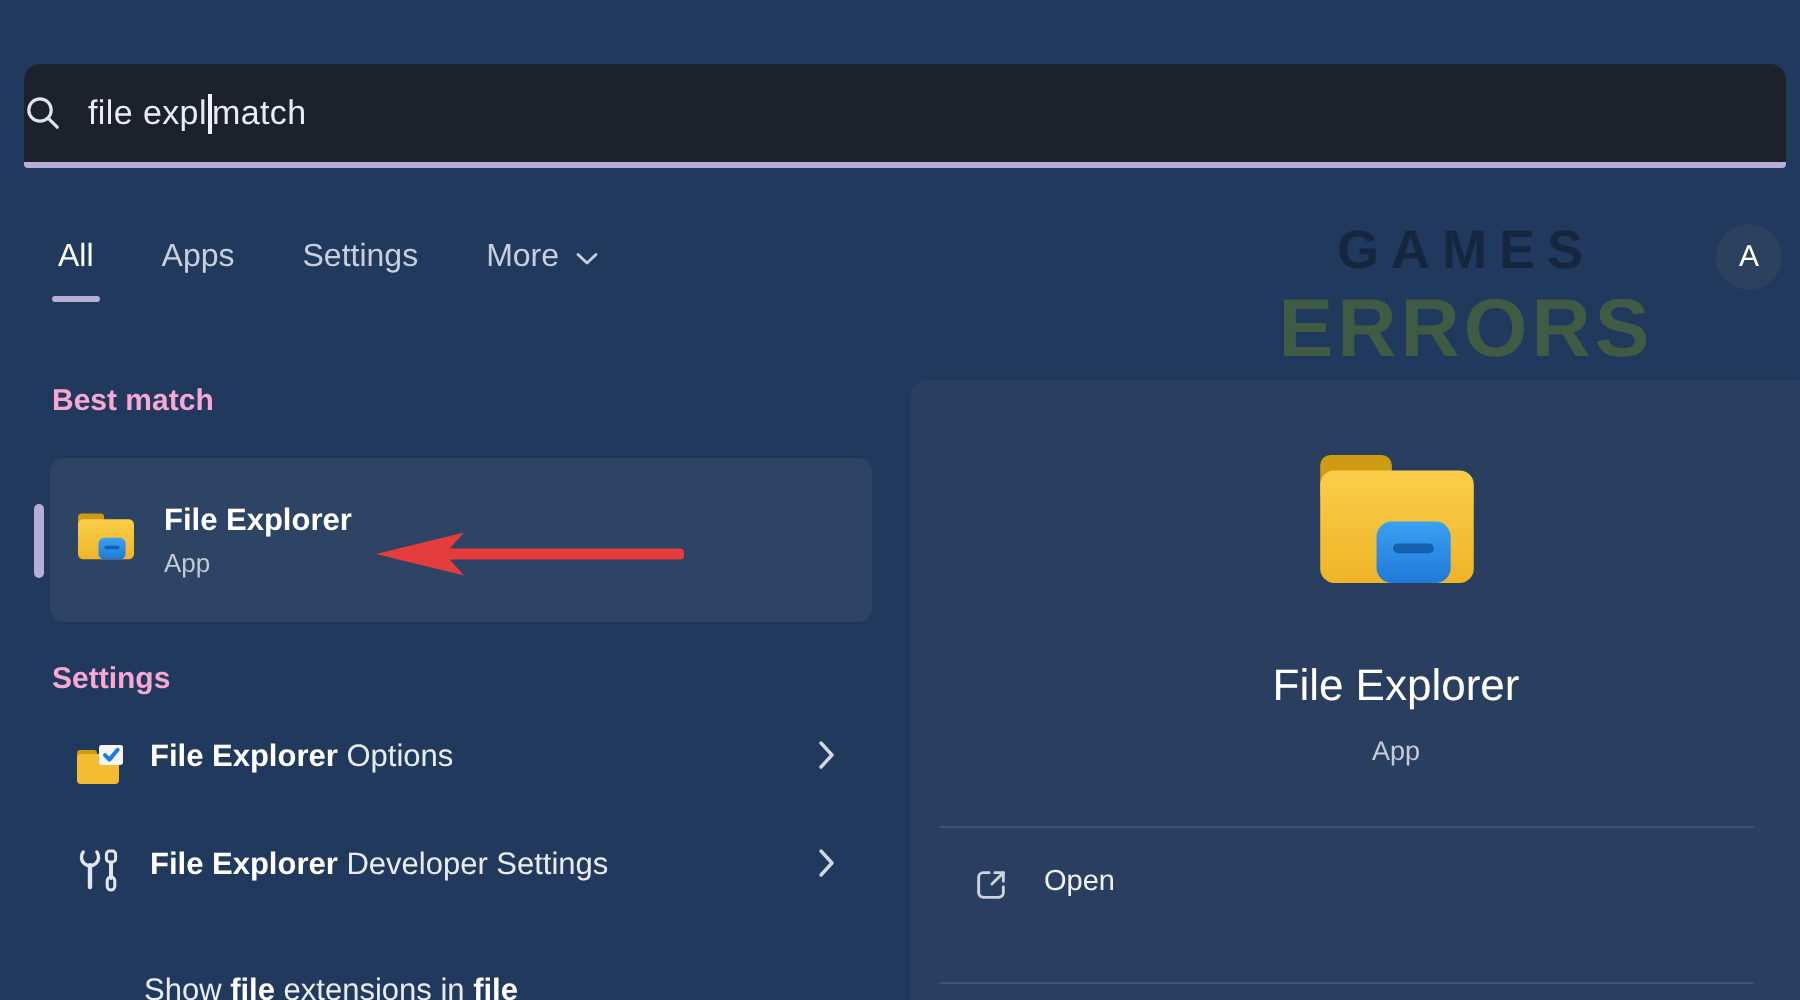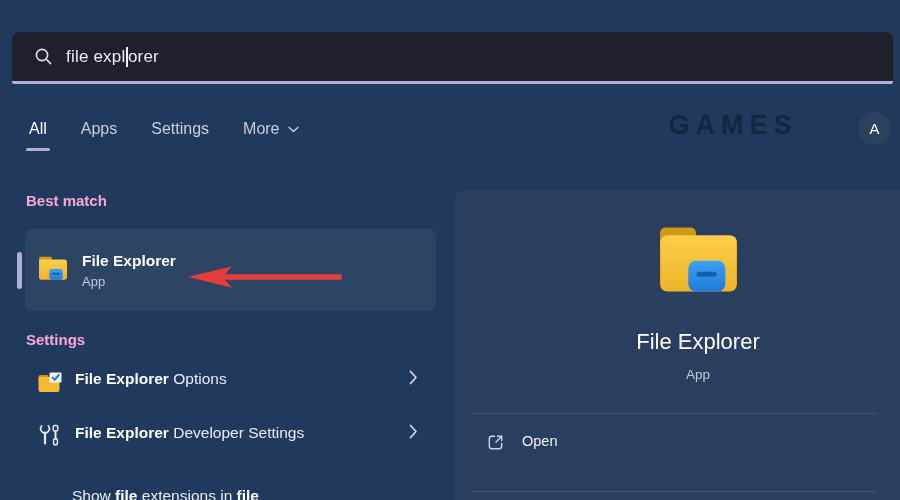--- a/index.html
+++ b/index.html
@@ -8,21 +8,21 @@
     background:var(--bg,#21395d);
     font-family:"Liberation Sans","DejaVu Sans",sans-serif;
     -webkit-font-smoothing:antialiased;
   }
   
   .search-bar{
     position:absolute;left:12px;top:32px;width:881px;height:52px;
     background:var(--searchbar,#1c212c);
     border-bottom:3px solid var(--accent,#c3bcdf);
     border-radius:8px 8px 2px 2px;
-    display:flex;align-items:center;padding-left:22px;box-sizing:border-box;
+    display:flex;align-items:center;box-sizing:border-box;
     cursor:text;
   }
   .search-icon{flex:0 0 auto;display:flex;}
   .search-text{margin-left:13px;font-size:17px;color:#e9ecf2;display:flex;align-items:center;letter-spacing:.2px;}
   .caret{width:1.5px;height:20px;background:#eef1f7;margin:0 0 0 1px;}
   
   .tabs{position:absolute;left:29px;top:120px;display:flex;gap:34px;font-size:16px;color:#c7cfdc;}
   .tab{position:relative;padding-bottom:13px;cursor:pointer;display:flex;align-items:center;}
   .tab.selected{color:#ffffff;justify-content:flex-end;}
   .tab.selected::after{
@@ -94,21 +94,21 @@
 <div class="search-bar">
   <span class="search-icon">
     <svg width="19" height="19" viewBox="0 0 19 19" fill="none">
       <circle cx="8" cy="8" r="5.6" stroke="#dfe3ea" stroke-width="1.6"></circle>
       <line x1="12.2" y1="12.2" x2="16.6" y2="16.6" stroke="#dfe3ea" stroke-width="1.6" stroke-linecap="round"></line>
     </svg>
   </span>
   <span class="search-text">
     <span>file expl</span>
       <span class="caret"></span>
-      <span>orer</span>
+      <span>match</span>
   </span>
 </div>
 
 <div class="tabs">
   <div class="tab selected">
     <span>All</span>
   </div>
   <div class="tab">
     <span>Apps</span>
   </div>
@@ -120,20 +120,21 @@
     <span class="chev">
       <svg width="11" height="7" viewBox="0 0 11 7" fill="none">
         <polyline points="1,1.2 5.5,5.5 10,1.2" stroke="#c7cfdc" stroke-width="1.4" stroke-linecap="round" stroke-linejoin="round"></polyline>
       </svg>
     </span>
   </div>
 </div>
 
 <div class="watermark">
   <div class="wm1">GAMES</div>
+  <div class="wm2">ERRORS</div>
 </div>
 
 <div class="avatar">
   <span>A</span>
 </div>
 
 <div class="section-header hdr-best">Best match</div>
 
 <div class="indicator"></div>
 

